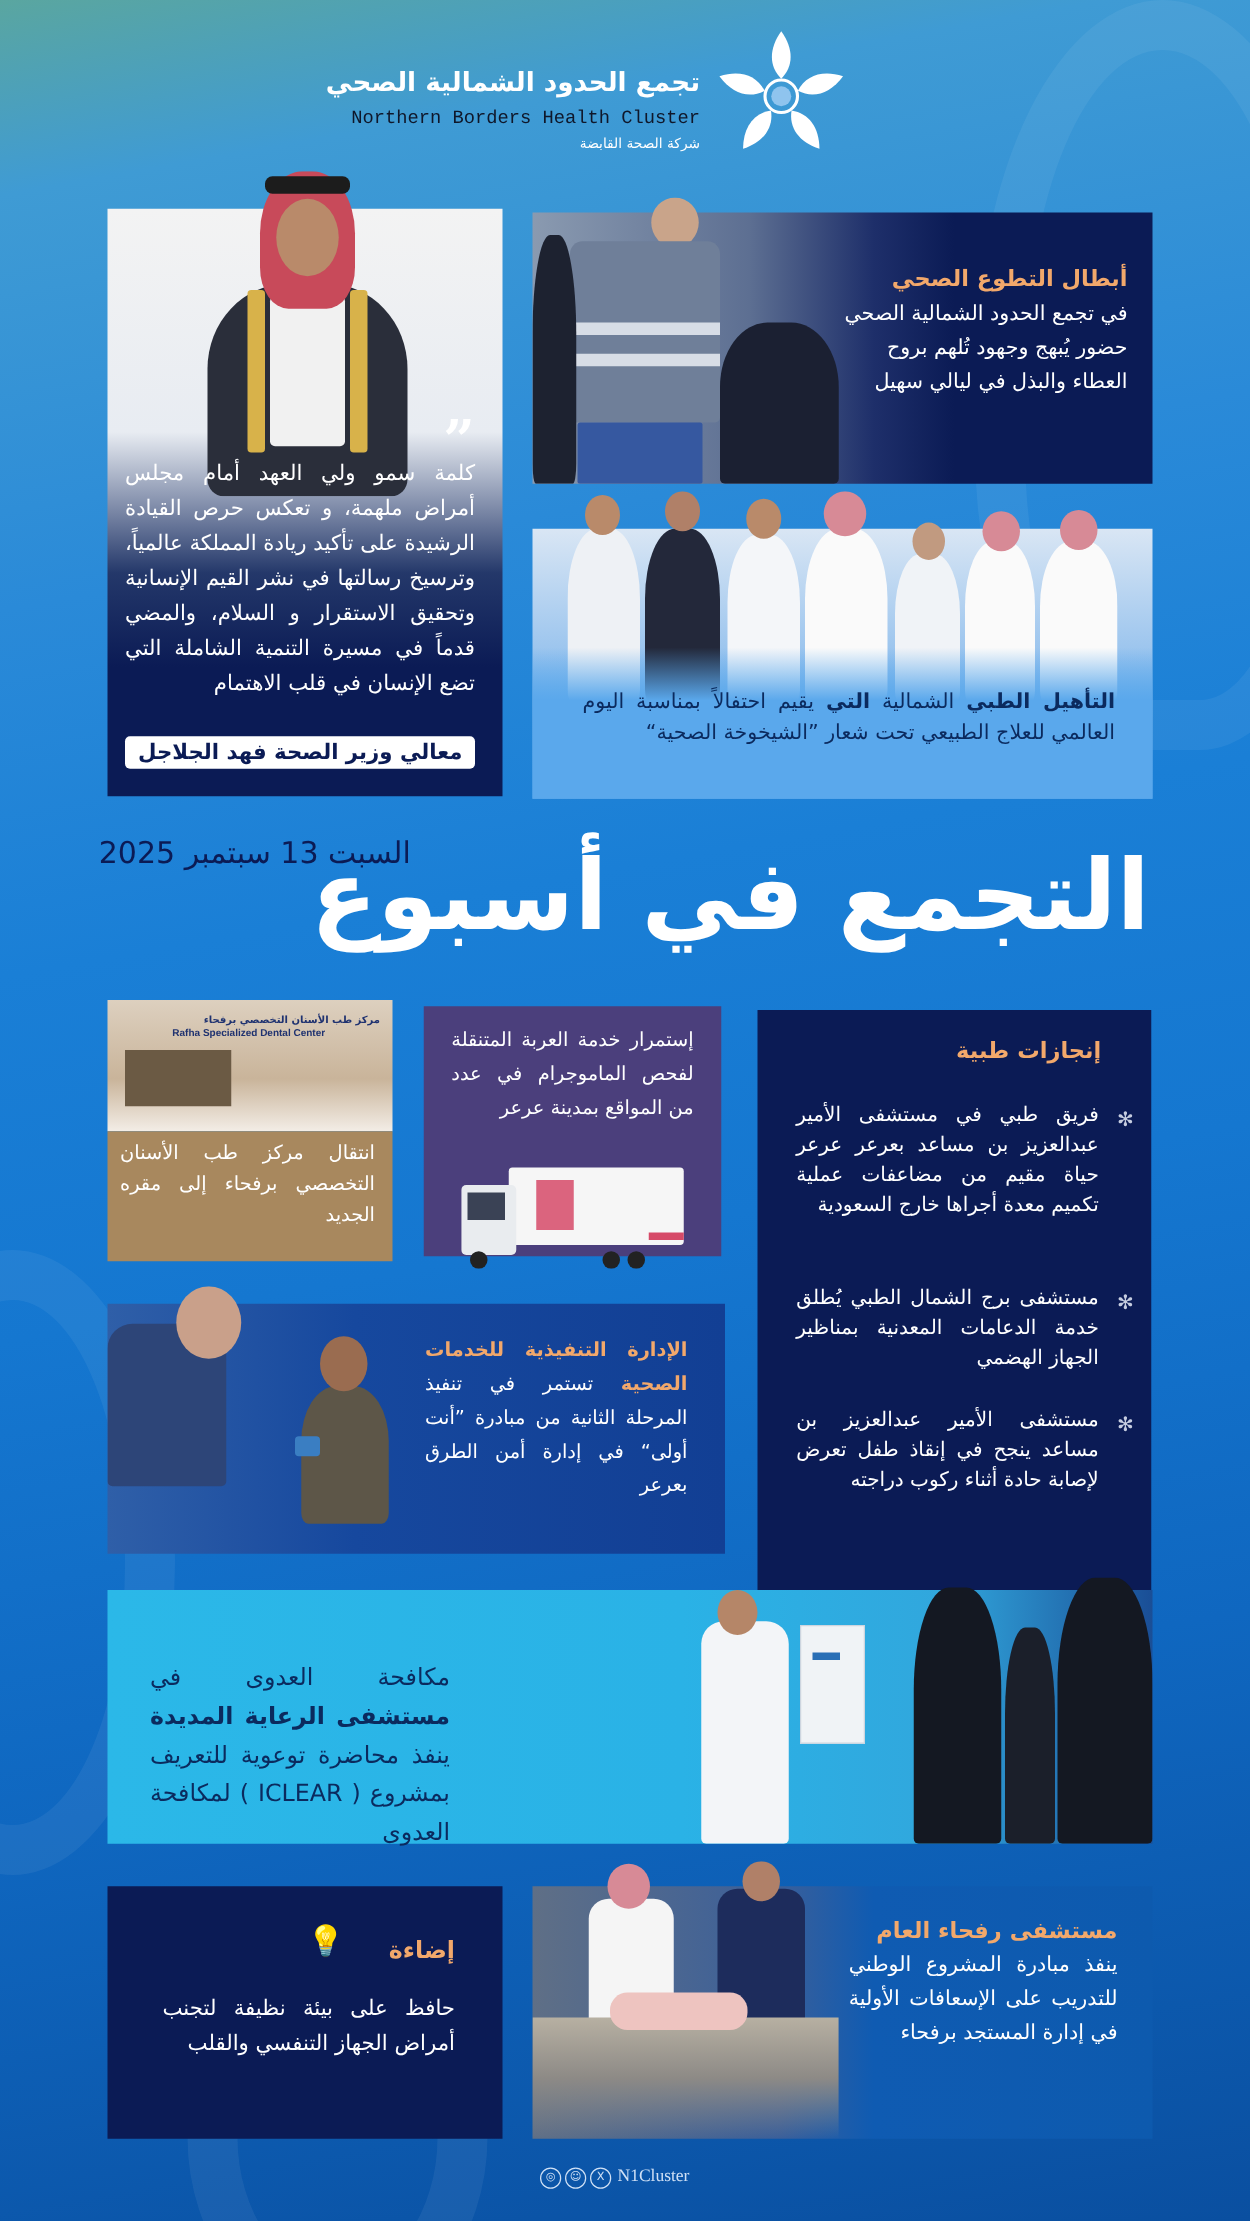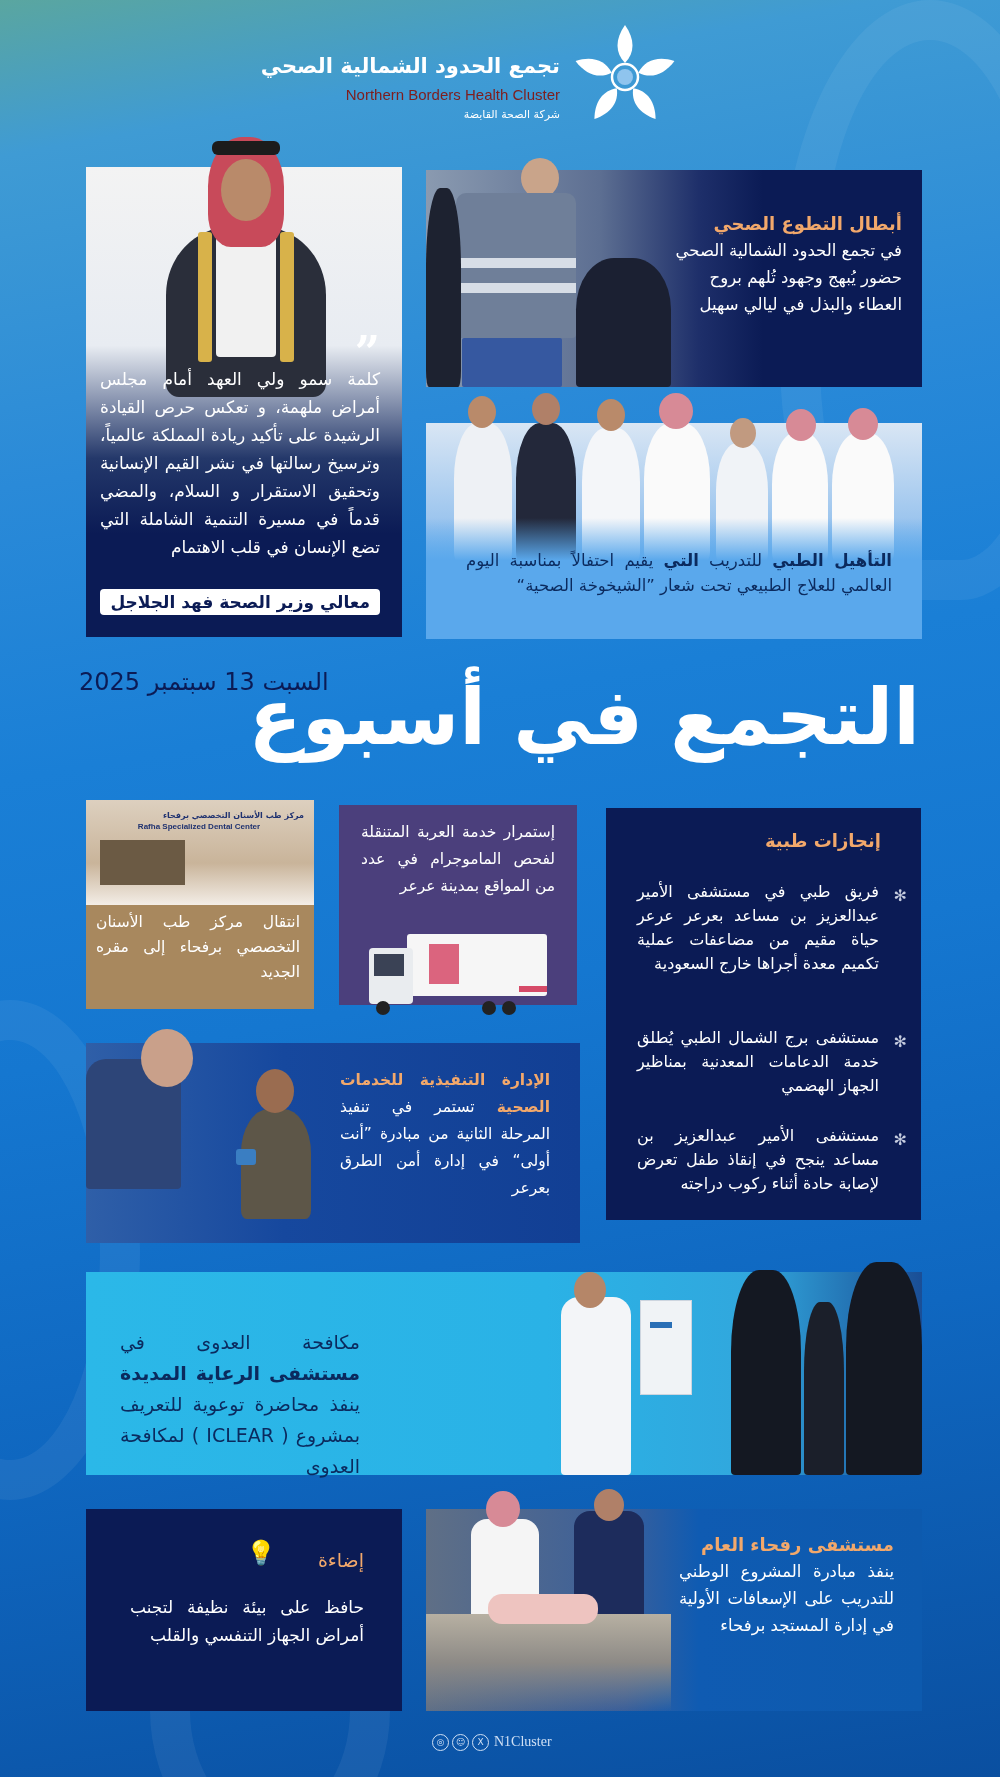--- a/index.html
+++ b/index.html
@@ -11,21 +11,21 @@
     color: #fff;
   }
   .bg-shape { position: absolute; border-radius: 50%; border: 40px solid rgba(255,255,255,0.06); pointer-events: none; }
   .abs { position: absolute; }
   .orange { color: #f2a86b; font-weight: bold; }
   .photo { position: absolute; overflow: hidden; }
 
   
   #header { left: 320px; top: 22px; width: 360px; height: 110px; }
   #header .ar-title { position: absolute; right: 120px; top: 32px; font-size: 21px; font-weight: bold; color: #fff; direction: rtl; white-space: nowrap; }
-  #header .en-title { position: absolute; right: 120px; top: 64px; font-size: 15px; font-family: Liberation Sans, sans-serif; color: #7f1d1d; white-space: nowrap; }
+  #header .en-title { position: absolute; right: 120px; top: 64px; font-size: 15px; font-family: Liberation Mono, monospace; color: #0f172a; white-space: nowrap; }
   #header .sub { position: absolute; right: 120px; top: 86px; font-size: 11px; color: #fff; direction: rtl; white-space: nowrap; }
   #header .logo { position: absolute; right: 0; top: 0; width: 110px; height: 110px; }
 
   
   #quote-card { left: 86px; top: 167px; width: 316px; height: 470px; background: linear-gradient(180deg, #f3f3f3 0%, #e8ecf2 38%, #24386a 62%, #0b1b55 78%, #0b1b55 100%); }
   #quote-card .quote-mark { position: absolute; right: 22px; top: 160px; font-size: 44px; font-weight: bold; color: #fff; font-family: "DejaVu Serif", serif; }
   #quote-card .quote-text { position: absolute; right: 22px; left: 14px; top: 198px; font-size: 17px; line-height: 28px; color: #fff; direction: rtl; text-align: justify; }
   #quote-card .signature { position: absolute; right: 22px; top: 422px; background: #fff; color: #0b1b55; font-size: 17px; font-weight: bold; padding: 3px 10px; border-radius: 4px; direction: rtl; }
 
   
@@ -48,38 +48,38 @@
   #dental-card .img .sign { position: absolute; left: 8px; top: 10px; right: 10px; font-size: 8px; color: #1f3270; direction: rtl; line-height: 11px; font-weight: bold; }
   #dental-card .img .opening { position: absolute; left: 14px; top: 40px; width: 85px; height: 45px; background: #6b5a44; }
   #dental-card .caption { position: absolute; left: 0; top: 105px; width: 228px; height: 104px; background: #a8885e; font-size: 15.5px; line-height: 25px; padding: 5px 14px 0 10px; direction: rtl; text-align: justify; color: #fff; }
 
   
   #mammo-card { left: 339px; top: 805px; width: 238px; height: 200px; background: #4b3f7c; }
   #mammo-card .text { position: absolute; right: 22px; left: 22px; top: 14px; font-size: 15.5px; line-height: 27px; direction: rtl; text-align: justify; }
   #mammo-card .truck { position: absolute; left: 30px; top: 125px; width: 180px; height: 85px; }
 
   
-  #achievements-card { left: 606px; top: 808px; width: 315px; height: 412px; background: #0b1b55; }
+  #achievements-card { left: 606px; top: 808px; width: 315px; height: 464px; background: #0b1b55; }
   #achievements-card .title { position: absolute; right: 40px; top: 22px; font-size: 18px; color: #f2a86b; font-weight: bold; direction: rtl; }
   #achievements-card .item { position: absolute; right: 14px; width: 270px; direction: rtl; font-size: 16px; line-height: 24px; }
   #achievements-card .item .star { position: absolute; right: 0; top: 4px; color: #c6cde0; font-size: 16px; }
   #achievements-card .item .txt { margin-right: 28px; text-align: justify; }
 
   
   #exec-card { left: 86px; top: 1043px; width: 494px; height: 200px; background: linear-gradient(90deg, #2f5fa8 0%, #16489e 40%, #123f94 100%); }
   #exec-card .text { position: absolute; right: 30px; top: 24px; width: 210px; font-size: 15.5px; line-height: 27px; direction: rtl; text-align: justify; }
 
   
   #infection-card { left: 86px; top: 1272px; width: 836px; height: 203px; background: linear-gradient(90deg, #2bb8e8 0%, #2ab2e6 55%, #31a7dd 80%, #1a4e96 100%); }
   #infection-card .text { position: absolute; left: 34px; top: 55px; width: 240px; font-size: 19px; line-height: 31px; color: #0b2a5e; direction: rtl; text-align: justify; }
   #infection-card .text b { font-weight: bold; }
 
   
   #tip-card { left: 86px; top: 1509px; width: 316px; height: 202px; background: #0b1b55; }
-  #tip-card .title { position: absolute; right: 38px; top: 40px; font-size: 19px; color: #f2a86b; font-weight: normal; direction: rtl; }
+  #tip-card .title { position: absolute; right: 38px; top: 40px; font-size: 19px; color: #f2a86b; font-weight: bold; direction: rtl; }
   #tip-card .bulb { position: absolute; right: 126px; top: 30px; font-size: 24px; color: #f5c842; }
   #tip-card .text { position: absolute; right: 38px; left: 44px; top: 84px; font-size: 17px; line-height: 28px; direction: rtl; text-align: justify; }
 
   
   #rafha-card { left: 426px; top: 1509px; width: 496px; height: 202px; background: linear-gradient(90deg, #5f6f86 0%, #3a5f9a 40%, #0f5bb2 55%, #0d5aae 100%); }
   #rafha-card .text { position: absolute; right: 28px; top: 22px; width: 215px; font-size: 16.5px; line-height: 27px; direction: rtl; text-align: justify; }
 
   
   #footer { left: 432px; top: 1732px; height: 20px; display: flex; align-items: center; gap: 3px; }
   #footer .ico { width: 17px; height: 17px; border: 1.5px solid #cfe0f5; border-radius: 50%; color: #cfe0f5; font-size: 9px; display: flex; align-items: center; justify-content: center; font-family: "DejaVu Sans", sans-serif; }
@@ -154,21 +154,21 @@
     <div class="person" style="left:190px; top:30px; width:66px; height:140px; background:#fafafa;"></div>
     <div class="head" style="left:205px; top:0; width:34px; height:36px; background:#d78a96;"></div>
     <div class="person" style="left:262px; top:50px; width:52px; height:120px; background:#f0f3f7;"></div>
     <div class="head" style="left:276px; top:25px; width:26px; height:30px; background:#c19a80;"></div>
     <div class="person" style="left:318px; top:40px; width:56px; height:130px; background:#fafafa;"></div>
     <div class="head" style="left:332px; top:16px; width:30px; height:32px; background:#d78a96;"></div>
     <div class="person" style="left:378px; top:40px; width:62px; height:130px; background:#fafafa;"></div>
     <div class="head" style="left:394px; top:15px; width:30px; height:32px; background:#d78a96;"></div>
   </div>
   <div style="position:absolute; left:0; top:95px; width:100%; height:121px; background:linear-gradient(180deg, rgba(90,168,236,0) 0%, #5aa8ec 35%);"></div>
-  <div class="text"><b>التأهيل الطبي</b><span> للتدريب </span><b>التي</b><span> يقيم احتفالاً بمناسبة اليوم العالمي للعلاج الطبيعي تحت شعار ”الشيخوخة الصحية“</span></div>
+  <div class="text"><b>التأهيل الطبي</b><span> الشمالية </span><b>التي</b><span> يقيم احتفالاً بمناسبة اليوم العالمي للعلاج الطبيعي تحت شعار ”الشيخوخة الصحية“</span></div>
 </div>
 
 <div id="date" class="abs">السبت 13 سبتمبر 2025</div>
 <div id="headline" class="abs">التجمع في أسبوع</div>
 
 <div id="dental-card" class="abs">
   <div class="img">
     <div class="sign">
       <div>مركز طب الأسنان التخصصي برفحاء</div>
       <div style="direction:ltr; text-align:center; font-family:'Liberation Sans', sans-serif;">Rafha Specialized Dental Center</div>

